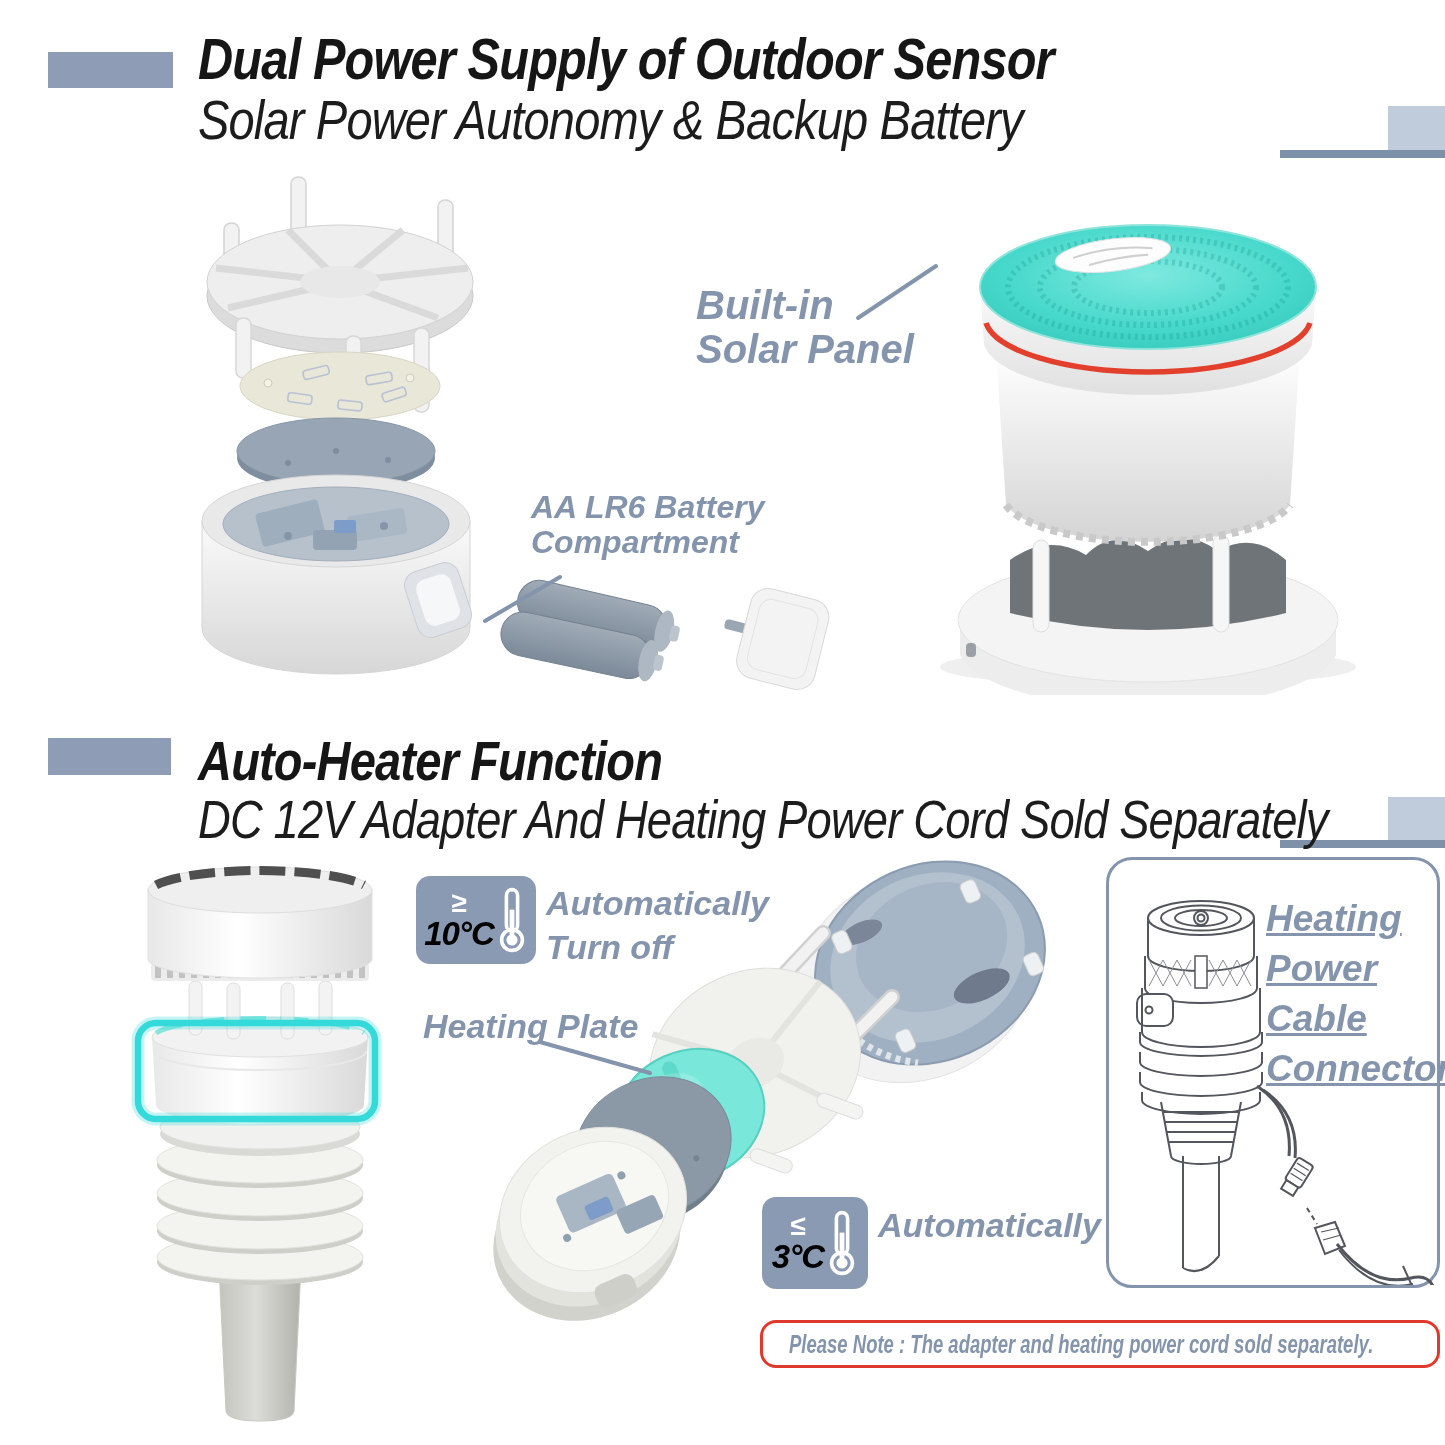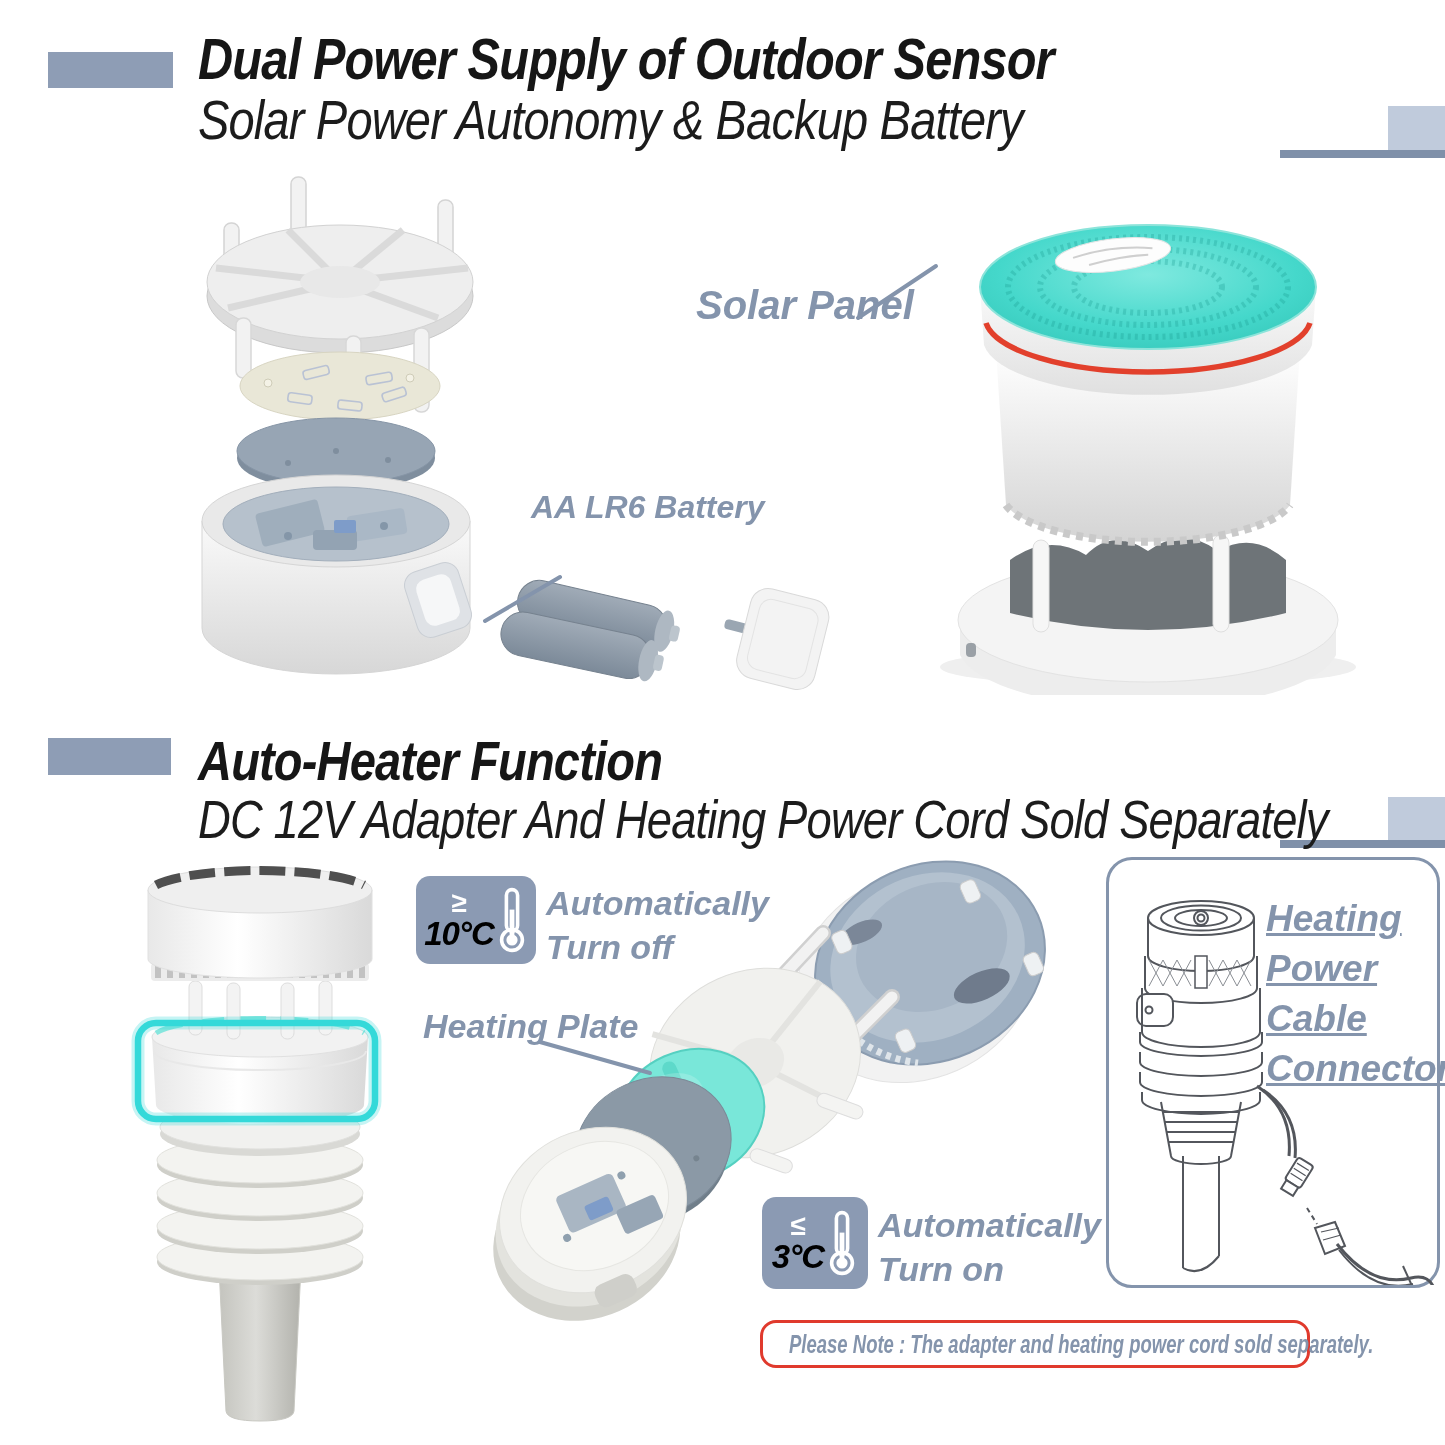--- a/index.html
+++ b/index.html
@@ -37,21 +37,21 @@
   .badge-off{left:368px;top:876px;width:120px;height:88px;}
   .badge-on{left:714px;top:1197px;width:106px;height:92px;}
   .badge-col{display:flex;flex-direction:column;align-items:center;margin-right:2px;}
   .badge-op{color:#fff;font-weight:bold;font-size:28px;line-height:1;}
   .badge-temp{color:#000000;font-weight:bold;font-style:italic;font-size:33px;line-height:1.05;letter-spacing:-1px;}
 
   .connector-box{position:absolute;left:1058px;top:857px;width:334px;height:431px;
                  border:3px solid var(--accent-label,#8494ac);border-radius:26px;background:#fff;box-sizing:border-box;}
   .connector-box svg{position:absolute;left:0;top:0;}
 
-  .note-box{position:absolute;left:712px;top:1320px;width:550px;height:48px;box-sizing:border-box;
+  .note-box{position:absolute;left:712px;top:1320px;width:680px;height:48px;box-sizing:border-box;
             border:3px solid var(--note-border,#e03a2d);border-radius:16px;background:#fff;
             display:flex;align-items:center;gap:12px;padding:0 14px;}
   .note-text{color:var(--accent-label,#8494ac);font-style:italic;font-weight:bold;font-size:25px;
              white-space:nowrap;transform:scaleX(.74);transform-origin:left center;}
   .ill{position:absolute;}
   .overlay{position:absolute;left:0;top:0;pointer-events:none;}
 </style>
 </head>
 <body>
 
@@ -208,24 +208,26 @@
       <ellipse cx="240" cy="92" rx="108" ry="38" fill="none" stroke="rgba(20,150,140,.28)" stroke-width="6" stroke-dasharray="3 4"></ellipse>
       <ellipse cx="240" cy="92" rx="74" ry="26" fill="none" stroke="rgba(20,150,140,.28)" stroke-width="6" stroke-dasharray="3 4"></ellipse>
       <g transform="rotate(-7 205 60)">
         <ellipse cx="205" cy="60" rx="58" ry="16" fill="#fdfdfd" stroke="#e5e5e5"></ellipse>
         <path d="M165,58 Q205,50 245,58 M180,67 Q212,62 240,64" fill="none" stroke="#cfcfcf" stroke-width="2"></path>
       </g>
     </g>
   </svg>
 
   <div class="blabel solar-label">
+    <div>Built-in</div>
     <div>Solar Panel</div>
   </div>
   <div class="blabel battery-label">
     <div>AA LR6 Battery</div>
+    <div>Compartment</div>
   </div>
 
   <h1 class="title t2">Auto-Heater Function</h1>
   <div class="subtitle st2">DC 12V Adapter And Heating Power Cord Sold Separately</div>
 
   <svg class="ill" style="left:75px;top:855px" width="305" height="580" viewBox="0 0 305 580">
     <defs>
       <linearGradient id="gCap" x1="0" y1="0" x2="1" y2="0">
         <stop offset="0" stop-color="#e8e8e8"></stop>
           <stop offset="0.4" stop-color="#ffffff"></stop>
@@ -378,21 +380,20 @@
     </div>
     <svg width="32" height="74" viewBox="0 0 40 86">
       <rect x="13" y="5" width="14" height="52" rx="7" fill="none" stroke="#fff" stroke-width="4.5"></rect>
       <circle cx="20" cy="68" r="13" fill="none" stroke="#fff" stroke-width="4.5"></circle>
       <rect x="17" y="30" width="6" height="34" fill="#fff"></rect>
       <circle cx="20" cy="68" r="7" fill="#fff"></circle>
     </svg>
   </div>
   <div class="blabel auto-on">
     <div>Automatically</div>
-    <div>Turn on</div>
   </div>
 
   <div class="connector-box">
     <svg width="328" height="425" viewBox="0 0 328 425">
       <g fill="#ffffff" stroke="#53565c" stroke-width="2">
         <ellipse cx="92" cy="58" rx="53" ry="17"></ellipse>
         <ellipse cx="92" cy="58" rx="40" ry="12.5" fill="none"></ellipse>
         <ellipse cx="92" cy="58" rx="26" ry="8" fill="none"></ellipse>
         <circle cx="92" cy="58" r="7" fill="none"></circle>
           <circle cx="92" cy="58" r="3.5" fill="none"></circle>

